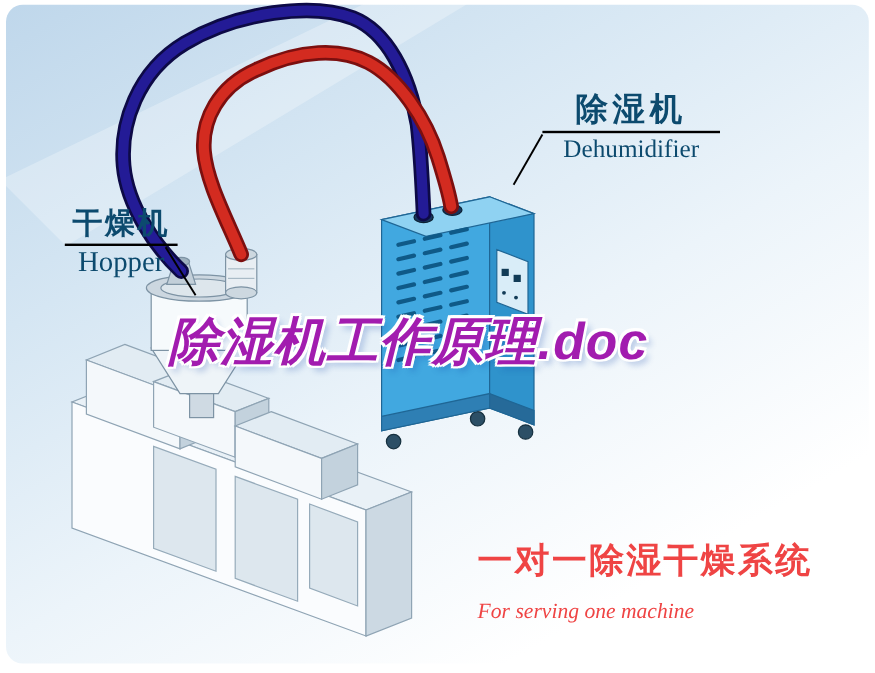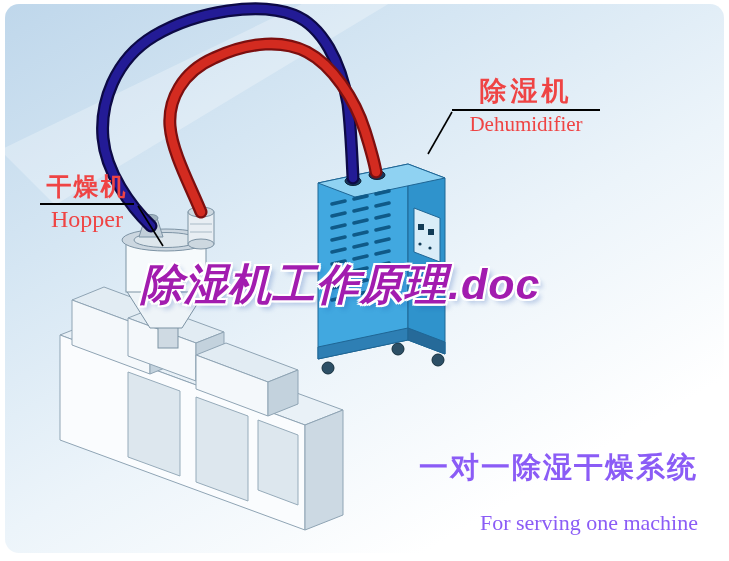--- a/index.html
+++ b/index.html
@@ -2,38 +2,38 @@
 <html><head>
 <meta charset="utf-8">
 <style>
   * { margin:0; padding:0; box-sizing:border-box; }
   html,body { width:729px; height:561px; background:#fff; }
   body { font-family:"Liberation Sans",sans-serif; overflow:hidden; }
   .stage { position:relative; width:729px; height:561px; background:#fff; overflow:hidden; }
   .bg { position:absolute; left:5px; top:4px; right:5px; bottom:8px; border-radius:14px;
         background:linear-gradient(150deg,#bfd7eb 0%,#d5e6f3 28%,#ecf4fa 55%,#ffffff 82%); }
   .scene { position:absolute; left:0; top:0; width:729px; height:561px; }
-  .label { position:absolute; text-align:center; color:#ef4444; }
+  .label { position:absolute; text-align:center; color:#0c4a6e; }
   .label .zh { font-weight:bold; line-height:1.15; }
   .label .rule { border-top:2px solid #000; margin:2px 0 1px; }
   .serif { font-family:"Liberation Serif",serif; }
-  .hopper-label { left:40px; top:172px; width:94px; }
+  .hopper-label { left:54px; top:172px; width:94px; }
   .hopper-label .zh { font-size:25px; letter-spacing:2px; }
   .hopper-label .en { font-size:24px; }
   .dehu-label { left:452px; top:76px; width:148px; }
   .dehu-label .zh { font-size:27px; letter-spacing:4px; }
   .dehu-label .en { font-size:21px; }
   .watermark { position:absolute; left:140px; top:256px; width:470px; white-space:nowrap;
     font-size:43px; font-weight:bold; font-style:italic; letter-spacing:1px; color:#a21caf;
     text-shadow: 2px 0 0 #fff,-2px 0 0 #fff,0 2px 0 #fff,0 -2px 0 #fff,
                  2px 2px 0 #fff,-2px -2px 0 #fff,2px -2px 0 #fff,-2px 2px 0 #fff,
                  4px 4px 5px rgba(20,70,170,.30); }
-  .caption { position:absolute; left:398px; top:448px; width:300px; text-align:right; color:#8b5cf6; }
+  .caption { position:absolute; left:398px; top:448px; width:300px; text-align:left; color:#ef4444; }
   .cap-zh { font-size:29px; font-weight:bold; letter-spacing:2px; }
-  .cap-en { font-size:22px; margin-top:22px; }
+  .cap-en { font-size:18px; margin-top:11px;font-style:italic; }
 </style>
 </head>
 <body>
 
 <div class="stage">
   <div class="bg"></div>
 
   <svg class="scene" viewBox="0 0 729 561">
 
     <g>

